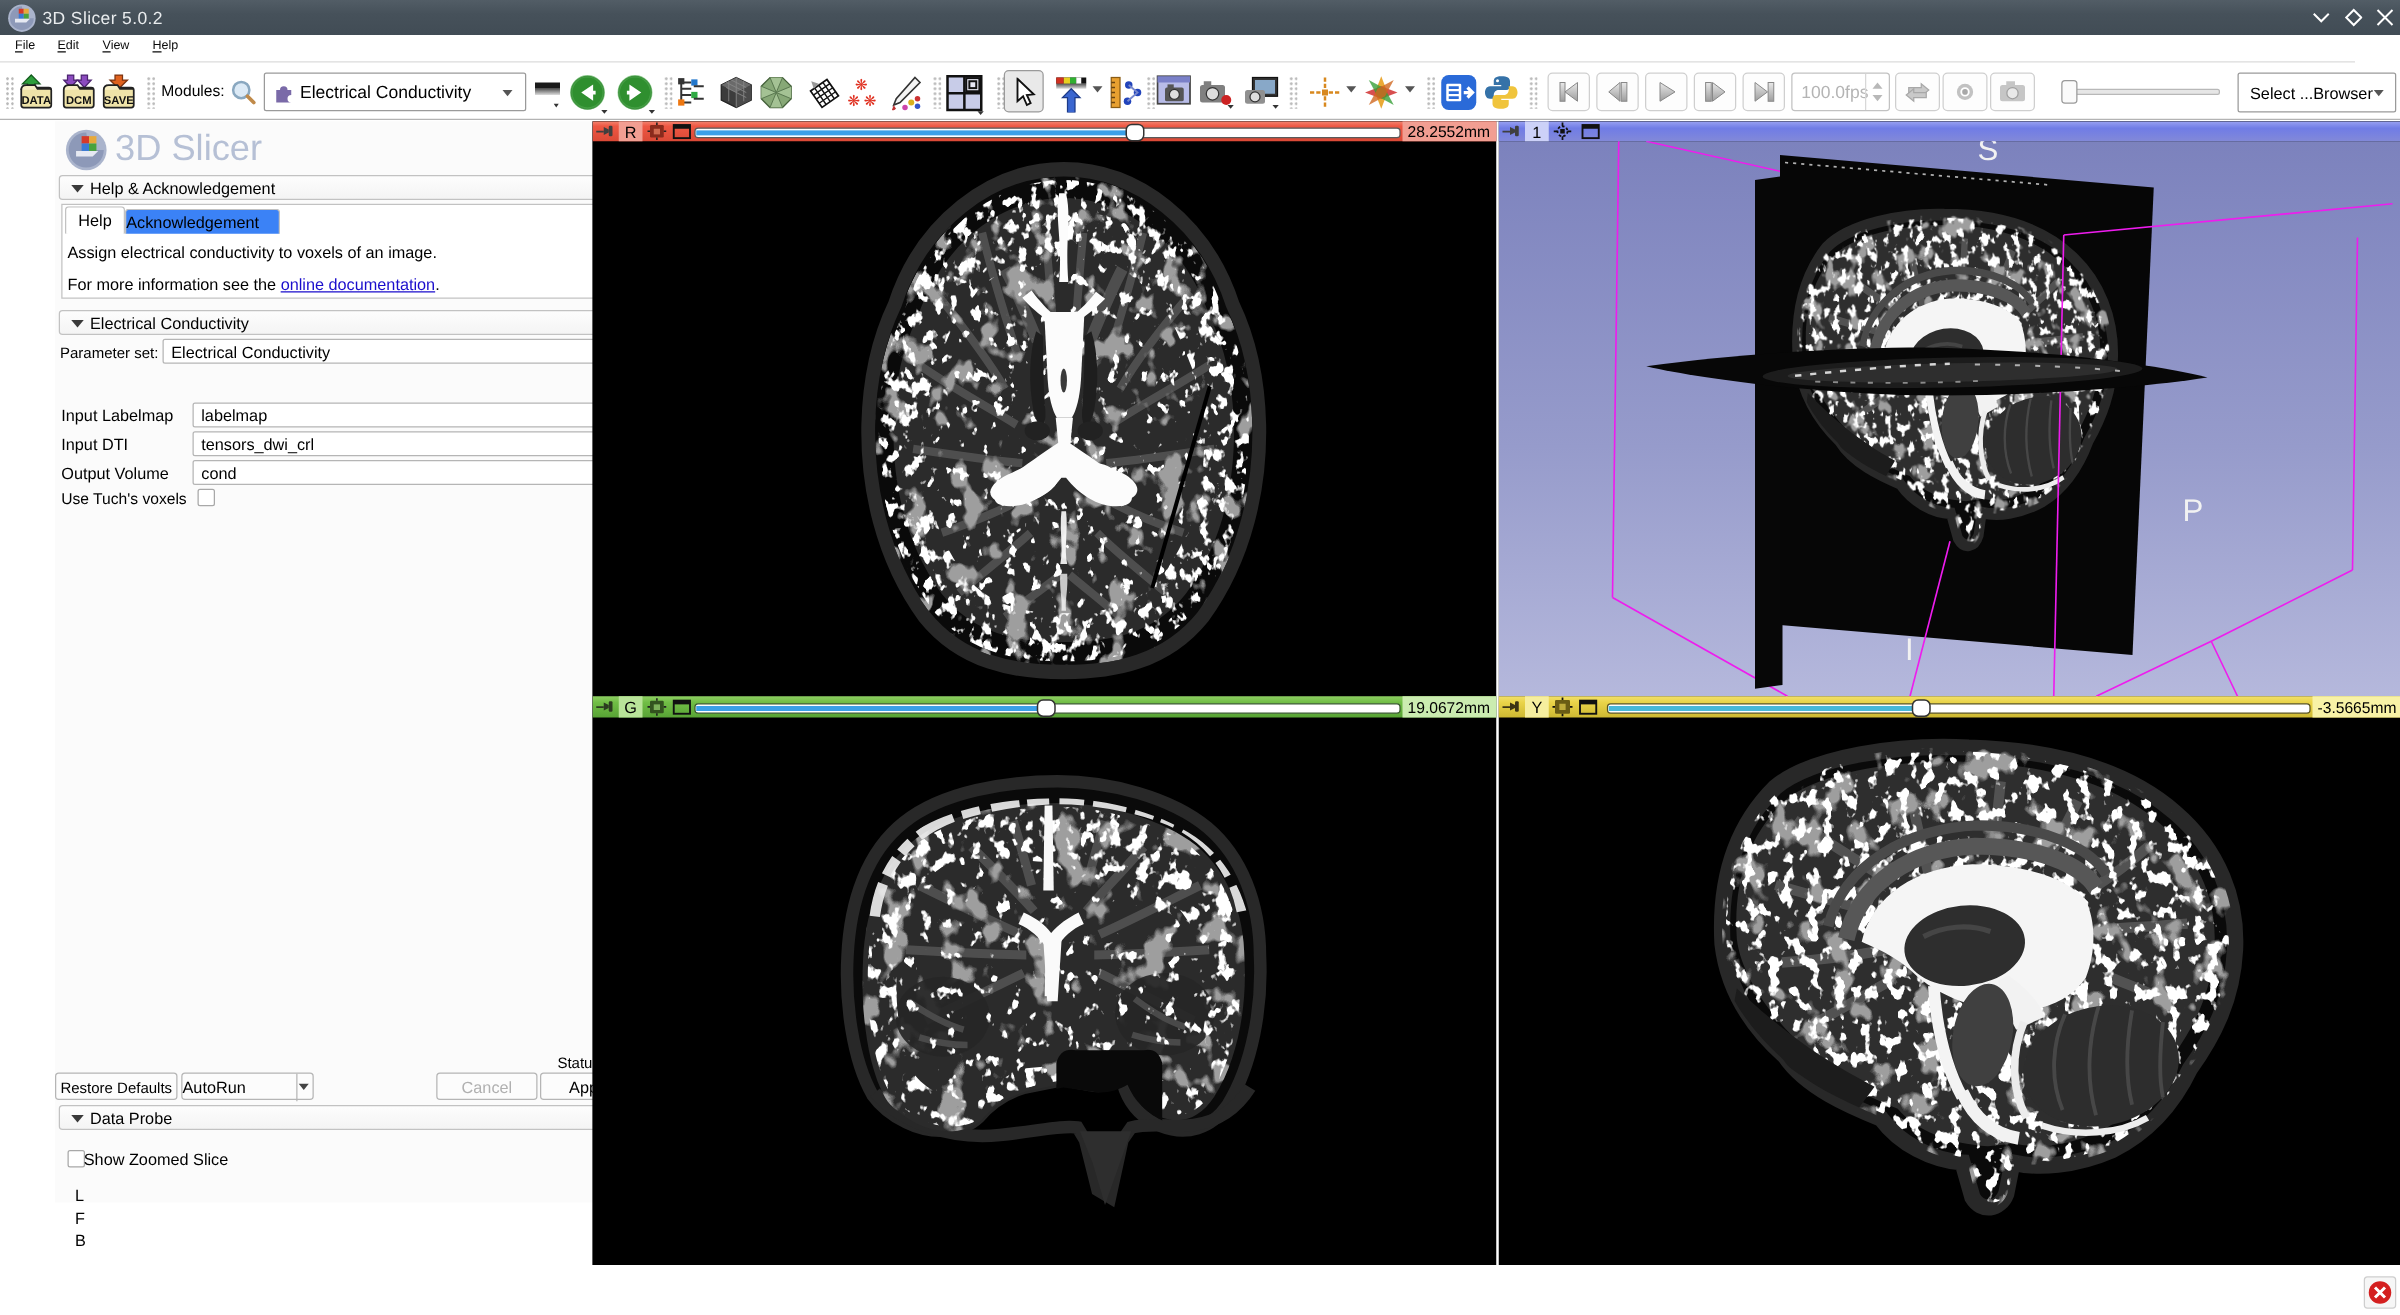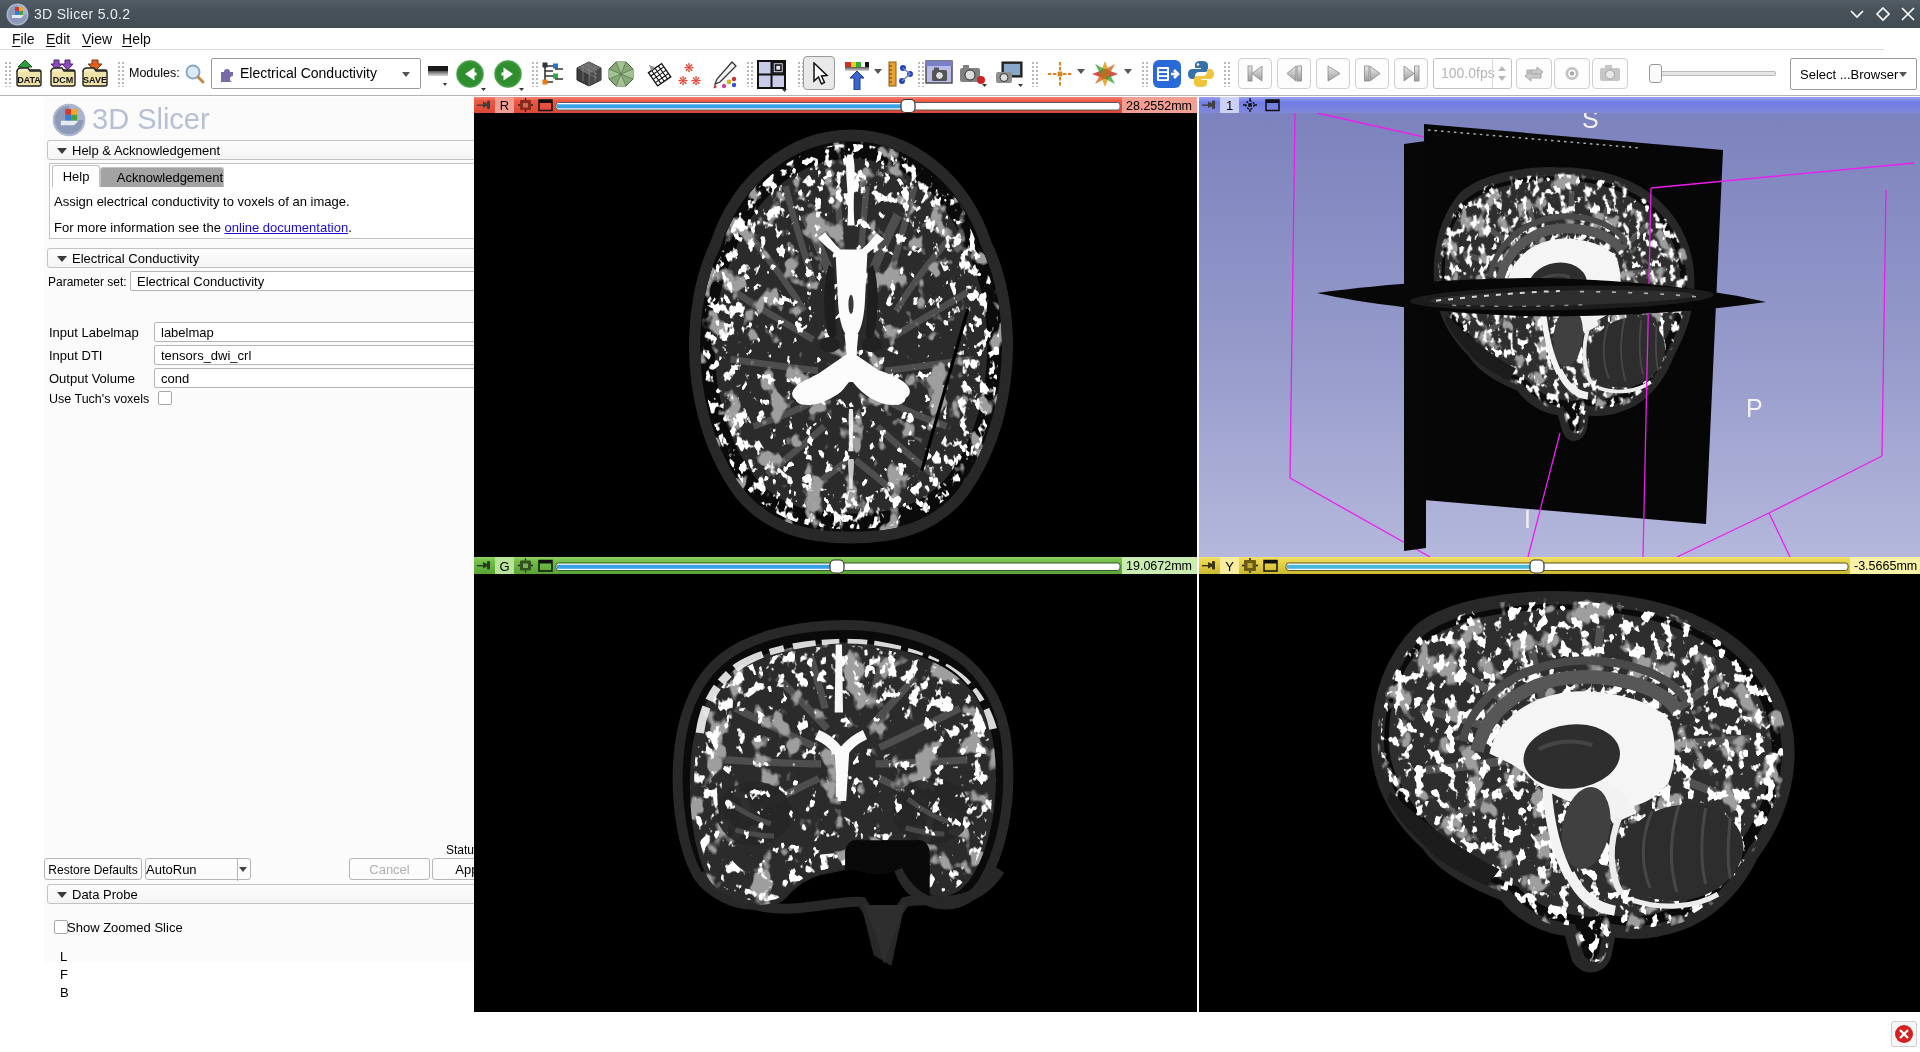--- a/index.html
+++ b/index.html
@@ -9,21 +9,21 @@
 .abs { position:absolute; }
 
 
 #titlebar { position:absolute; left:0; top:0; width:1920px; height:28px;
   background:linear-gradient(#525d66, #46515a 40%, #414c55); color:#e9ecee; }
 #titlebar .title { position:absolute; left:34px; top:6px; font-size:14px; letter-spacing:0.3px; }
 .winbtn { position:absolute; top:0; width:16px; height:28px; color:#fff; }
 
 
 #menubar { position:absolute; left:0; top:28px; width:1884px; height:22px; background:#fff;
-  font-size:14px; color:#0a0a0a; border-bottom:1px solid #dcdcdc;}
+  font-size:10px; color:#0a0a0a; border-bottom:1px solid #dcdcdc;}
 #menubar span { position:absolute; top:3px; }
 #menubar u { text-decoration-thickness:1px; text-underline-offset:2px;}
 
 
 #toolbar { position:absolute; left:0; top:51px; width:1920px; height:45px; background:#fff;
   border-bottom:1px solid #b3b3b3; }
 .grip { position:absolute; top:10px; width:7px; height:26px;
   background-image:radial-gradient(circle, #b9b9b9 1px, transparent 1.2px);
   background-size:4px 4px; }
 .tbtxt { position:absolute; font-size:14px; color:#000;text-align:right; }
@@ -358,21 +358,21 @@
     </svg>
     <div class="abs" style="left:48px;top:6px;font-size:29px;color:#b6c0d5;">3D Slicer</div>
 
     <div class="collapse" style="top:43px">
         <div class="tri"></div>
         <div class="lbl">Help &amp; Acknowledgement</div>
       </div>
 
     <div class="abs" style="left:5px;top:66px;width:462px;height:76px;border:1px solid #c2c2c2;background:#fff;"></div>
     <div class="abs" style="left:8px;top:68px;width:48px;height:22px;background:#fff;border:1px solid #c2c2c2;border-bottom:none;border-radius:3px 3px 0 0;text-align:center;padding-top:3px;">Help</div>
-    <div class="abs" style="left:56px;top:70px;width:124px;height:20px;background:#a3a3a3;border:1px solid #c2c2c2;border-bottom:none;border-radius:3px 3px 0 0;text-align:right;padding-top:2px;">Acknowledgement</div>
+    <div class="abs" style="left:56px;top:70px;width:124px;height:20px;background:#3b82f6;border:1px solid #c2c2c2;border-bottom:none;border-radius:3px 3px 0 0;text-align:left;padding-top:2px;">Acknowledgement</div>
     <div class="abs" style="left:10px;top:97px;">Assign electrical conductivity to voxels of an image.</div>
     <div class="abs" style="left:10px;top:123px;">For more information see the <span style="color:#1a0dcc;text-decoration:underline;">online documentation</span>.</div>
 
     <div class="collapse" style="top:151px">
         <div class="tri"></div>
         <div class="lbl">Electrical Conductivity</div>
       </div>
     <div class="abs" style="left:4px;top:178px;font-size:12px;">Parameter set:</div>
     <div class="field" style="left:86px;top:174px;width:380px;">
         <div class="txt">Electrical Conductivity</div>

